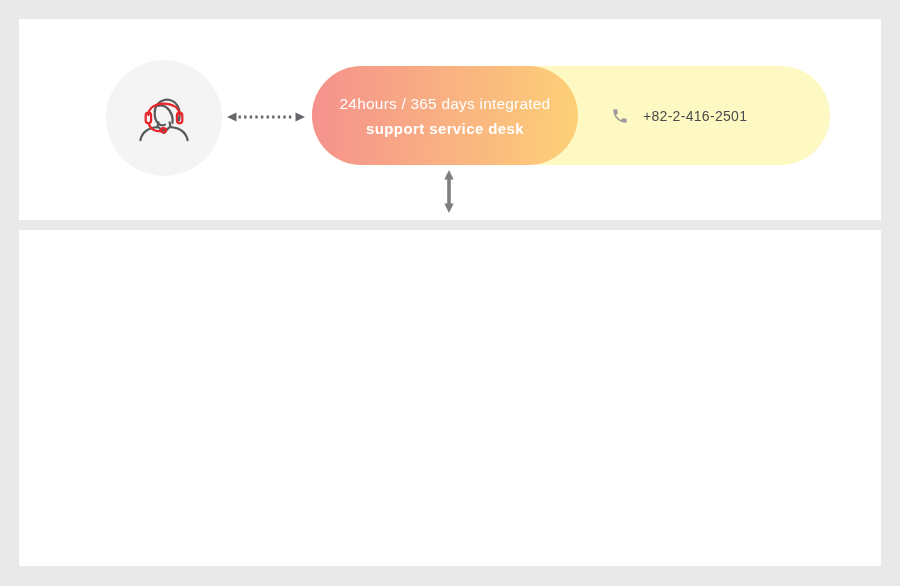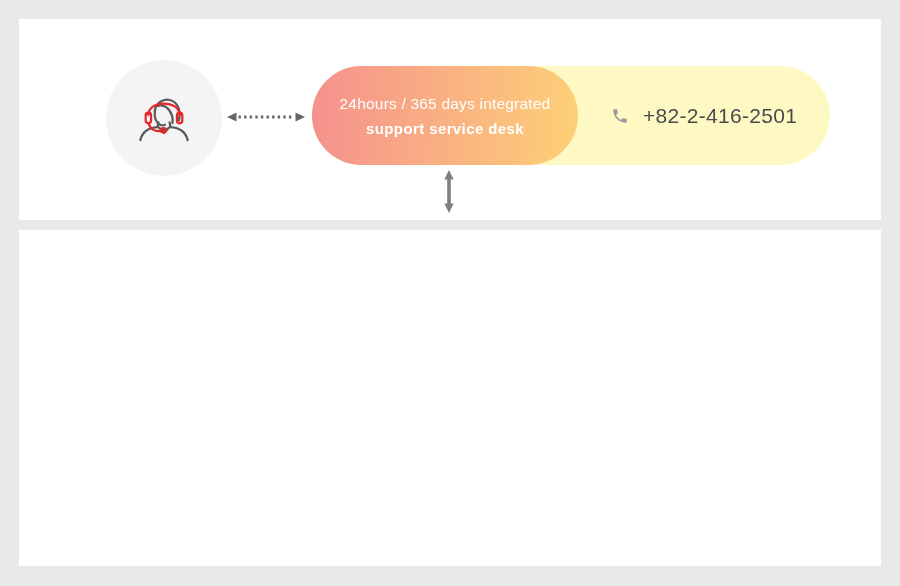--- a/index.html
+++ b/index.html
@@ -41,21 +41,21 @@
   .grad-tagline { font-size: 15.5px; letter-spacing: 0.2px; }
   .grad-title   { font-size: 15px; font-weight: bold; letter-spacing: 0.4px; }
 
   .contact {
     position: absolute; left: 298px; top: 0; height: 100%;
     display: flex; flex-direction: column; justify-content: center; gap: 9px;
   }
   .contact-row { display: flex; align-items: center; gap: 13px; }
   .contact-row .ico { display: flex; align-items: center; justify-content: center; width: 20px; }
   .contact-text {
-    font-size: 21px; color: #4a4a4c; letter-spacing: 0.3px; font-weight: 500; text-align: center;
+    font-size: 14px; color: #4a4a4c; letter-spacing: 0.3px; font-weight: 500; text-align: center;
   }
 </style>
 </head>
 <body>
 
 <div class="page">
 
   <div class="panel panel-top"></div>
   <div class="panel panel-bottom"></div>
 

